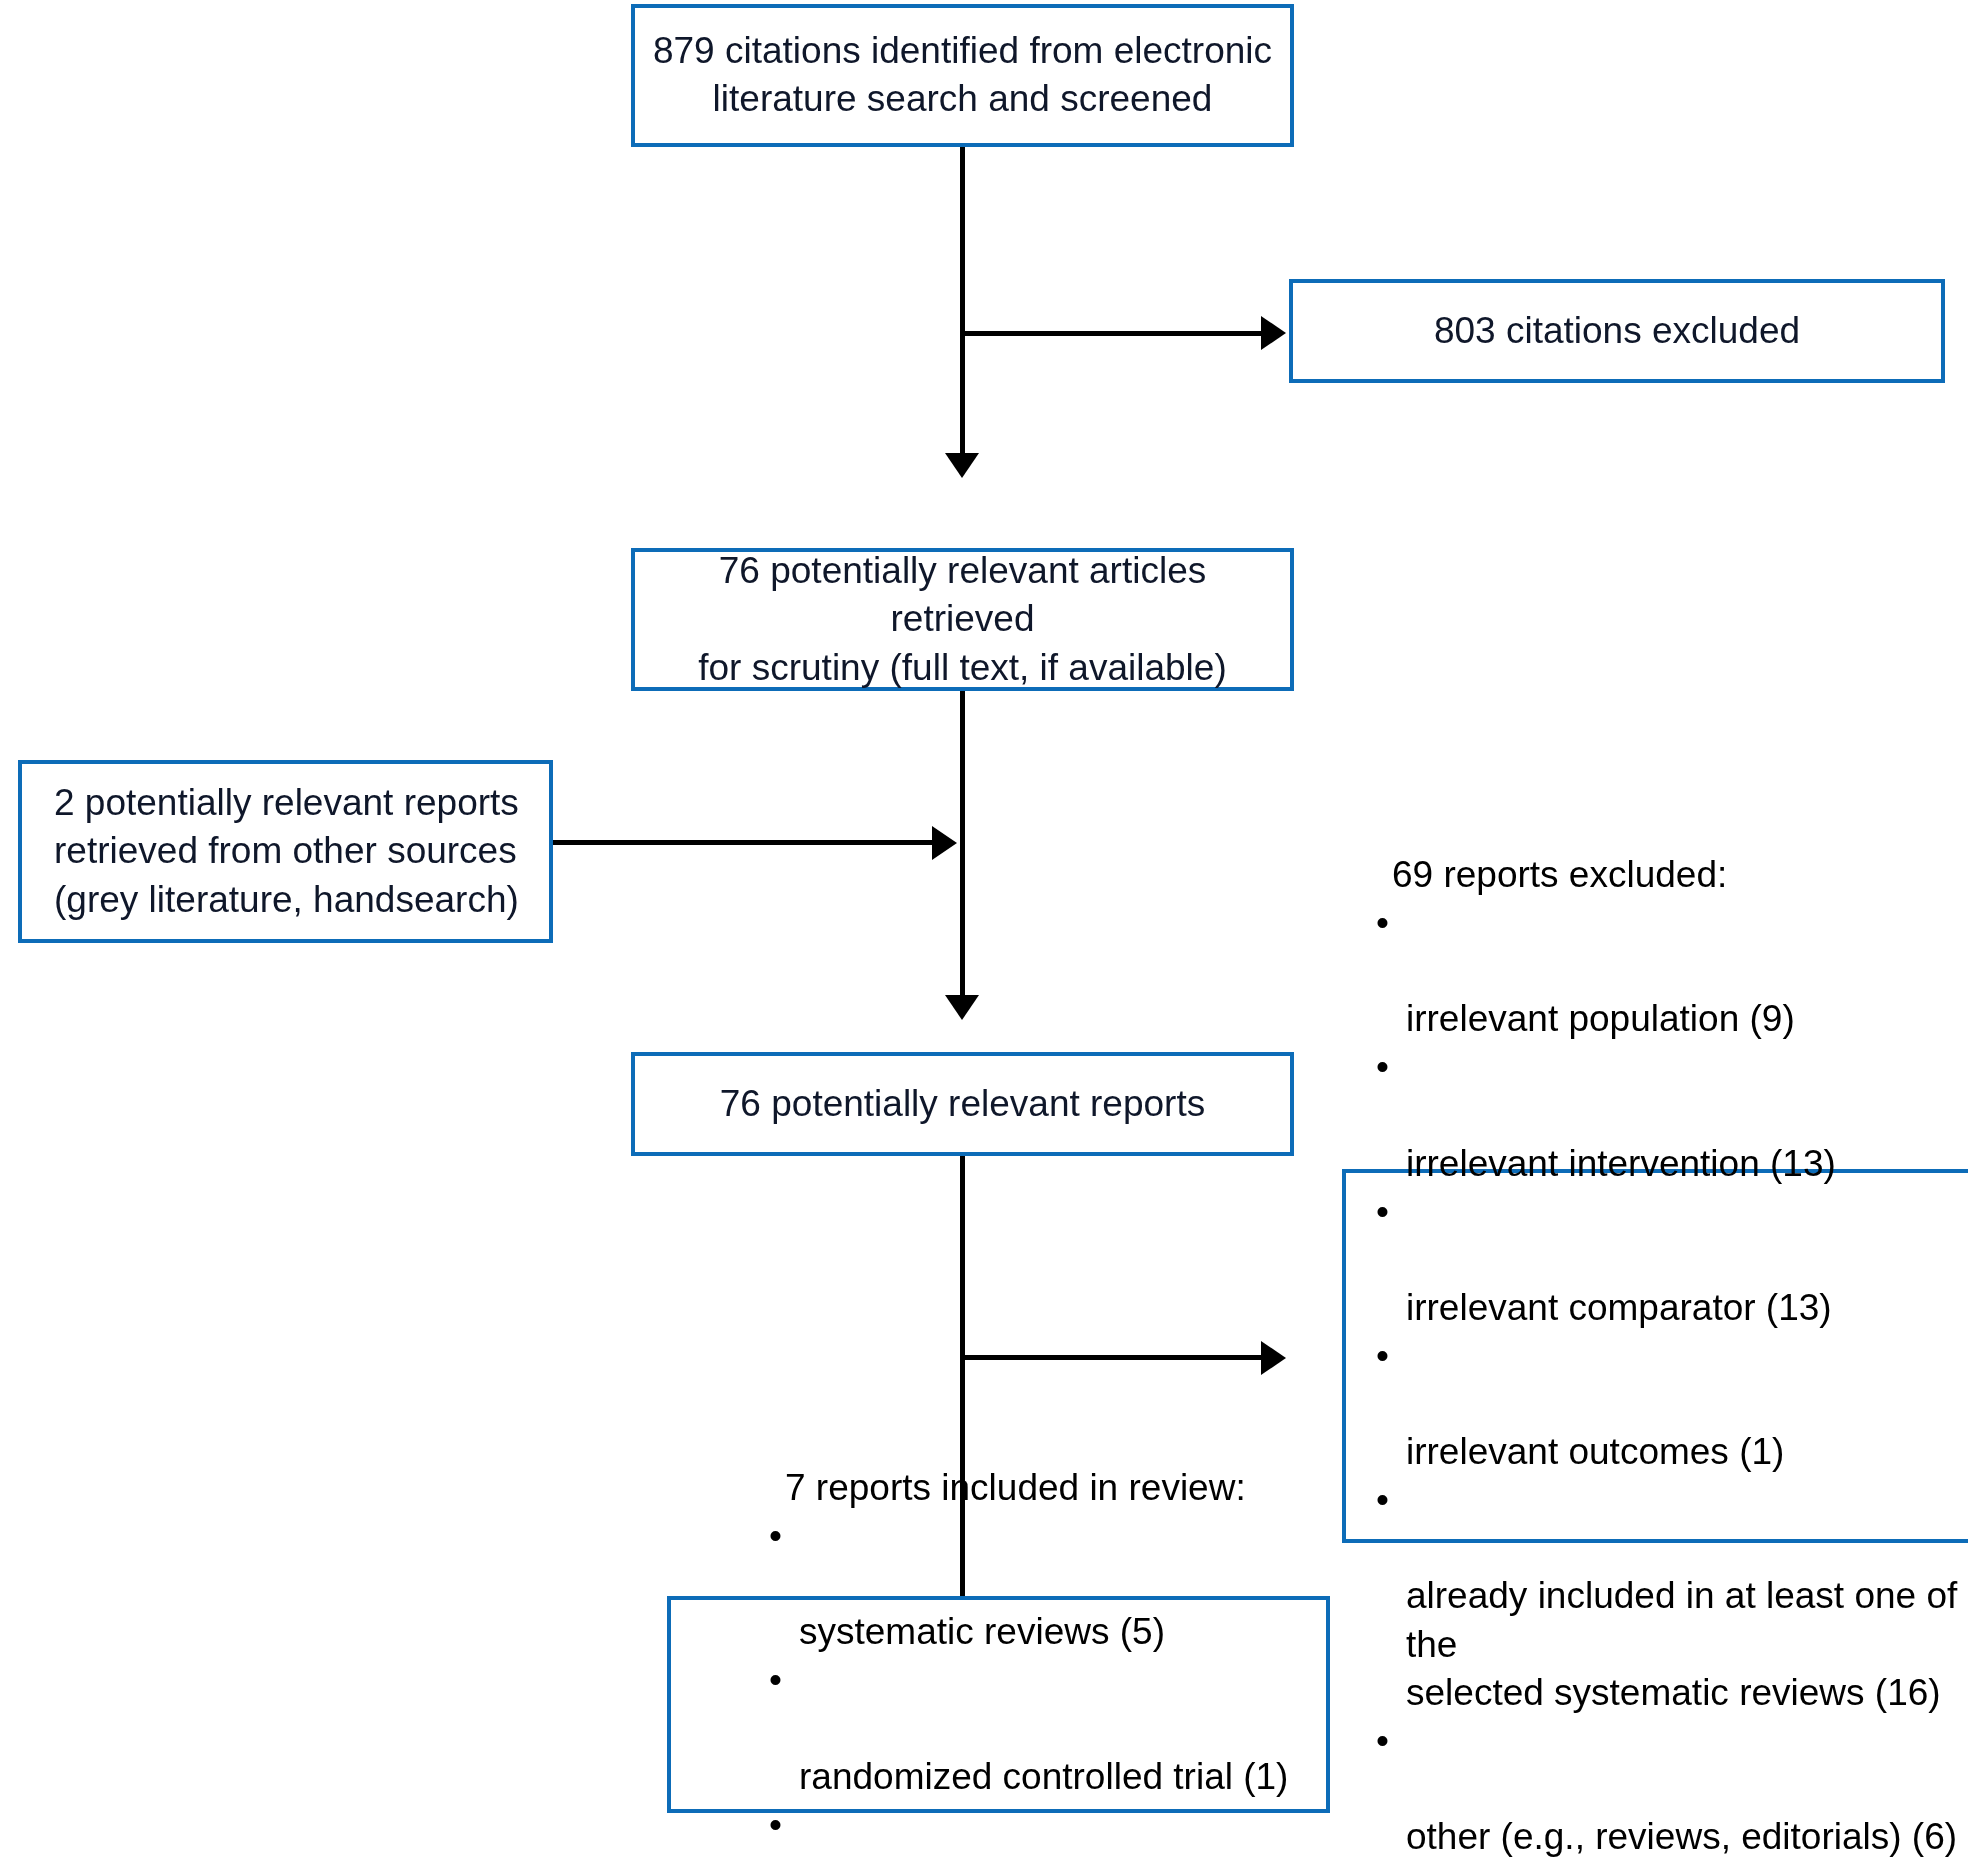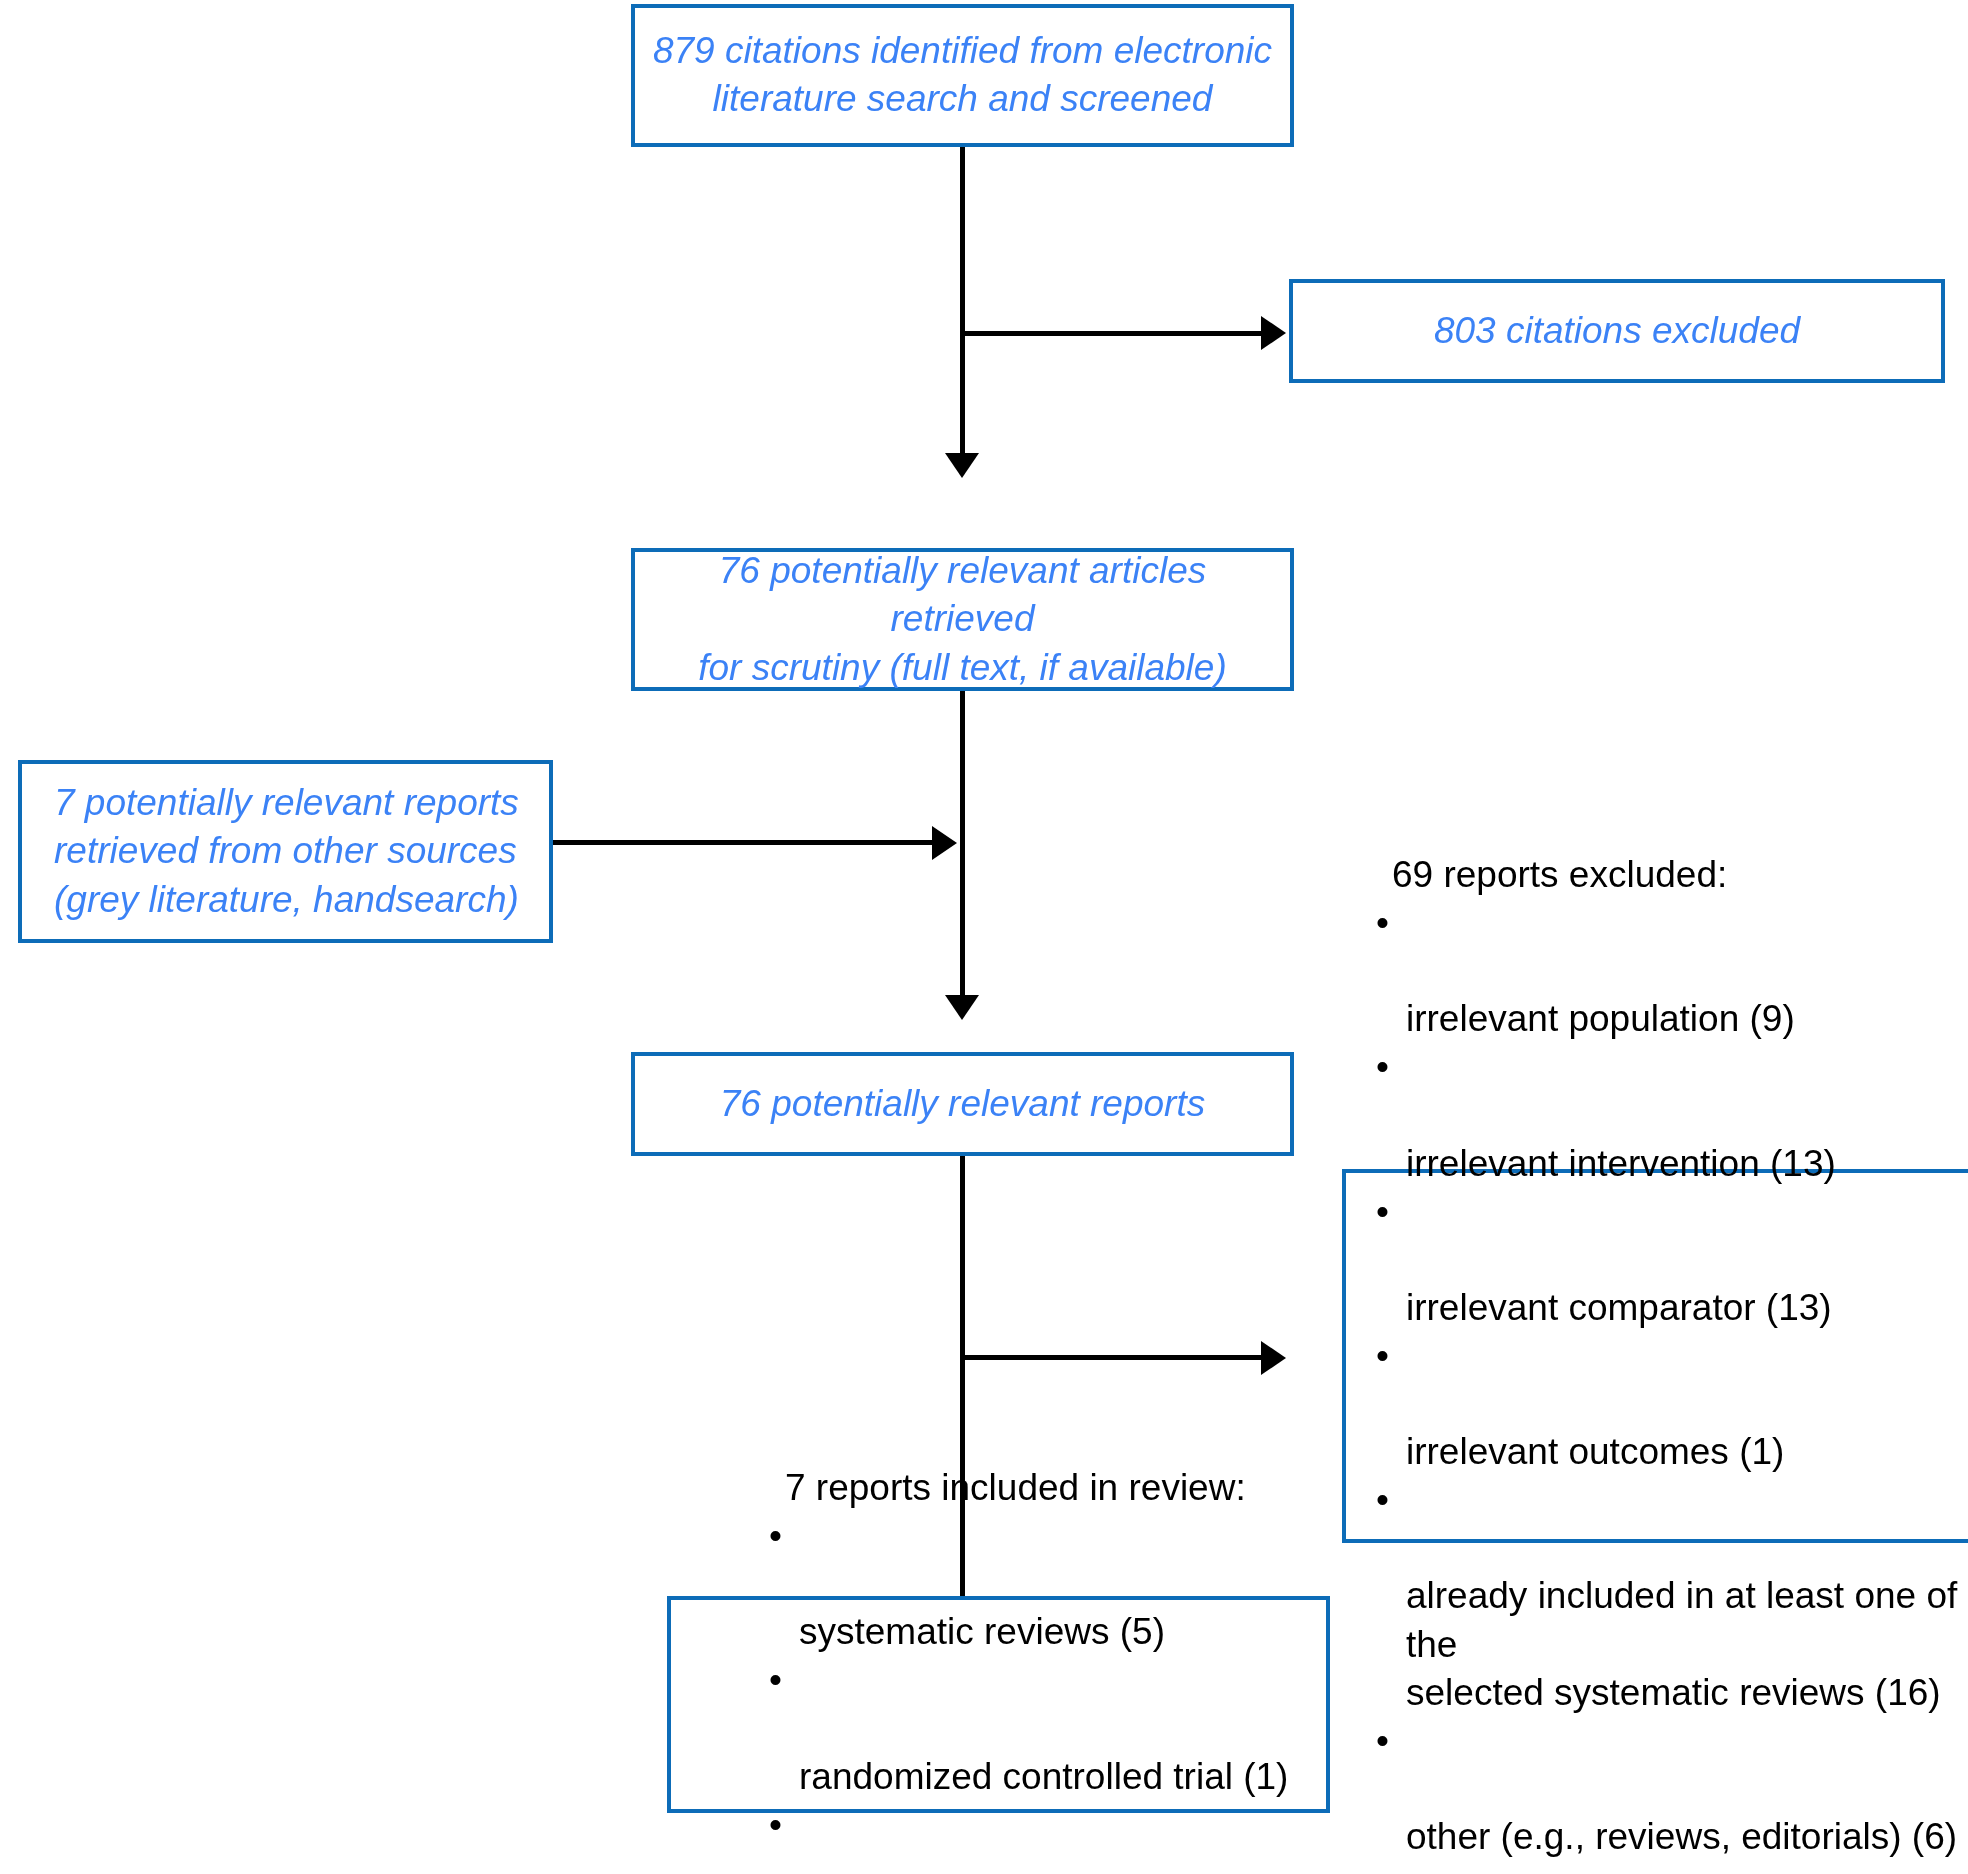--- a/index.html
+++ b/index.html
@@ -24,24 +24,23 @@
     box-sizing: border-box;
     background: #ffffff;
     border: 4.5px solid #0d6cb8;
     display: flex;
     align-items: center;
     justify-content: center;
   }
   .node .txt {
     font-size: 37px;
     line-height: 1.30;
-    color: #3b82f6;
+    color: #0f172a;
     white-space: pre-line;
     padding: 0 12.5px;
-    font-style: italic;
   }
   .node.center .txt { text-align: center; }
   .node.left   .txt { text-align: left; width: 100%; }
 
   
   .node.listbox {
     align-items: center;
     justify-content: flex-start;
   }
   .listwrap {
@@ -126,21 +125,21 @@
   <div class="node center" style="left:1289px; top:279px; width:656px; height:104px;">
     <span class="txt">803 citations excluded</span>
   </div>
 
   <div class="node center" style="left:631px; top:548px; width:663px; height:143px;">
     <span class="txt">76 potentially relevant articles retrieved
 for scrutiny (full text, if available)</span>
   </div>
 
   <div class="node left" style="left:18px; top:760px; width:535px; height:183px;">
-    <span class="txt" style="padding-left:32px;">7 potentially relevant reports
+    <span class="txt" style="padding-left:32px;">2 potentially relevant reports
 retrieved from other sources
 (grey literature, handsearch)</span>
   </div>
 
   <div class="node center" style="left:631px; top:1052px; width:663px; height:104px;">
     <span class="txt">76 potentially relevant reports</span>
   </div>
 
   <div class="node listbox" style="left:1342px; top:1169px; width:656px; height:374px;">
     <div class="listwrap">

